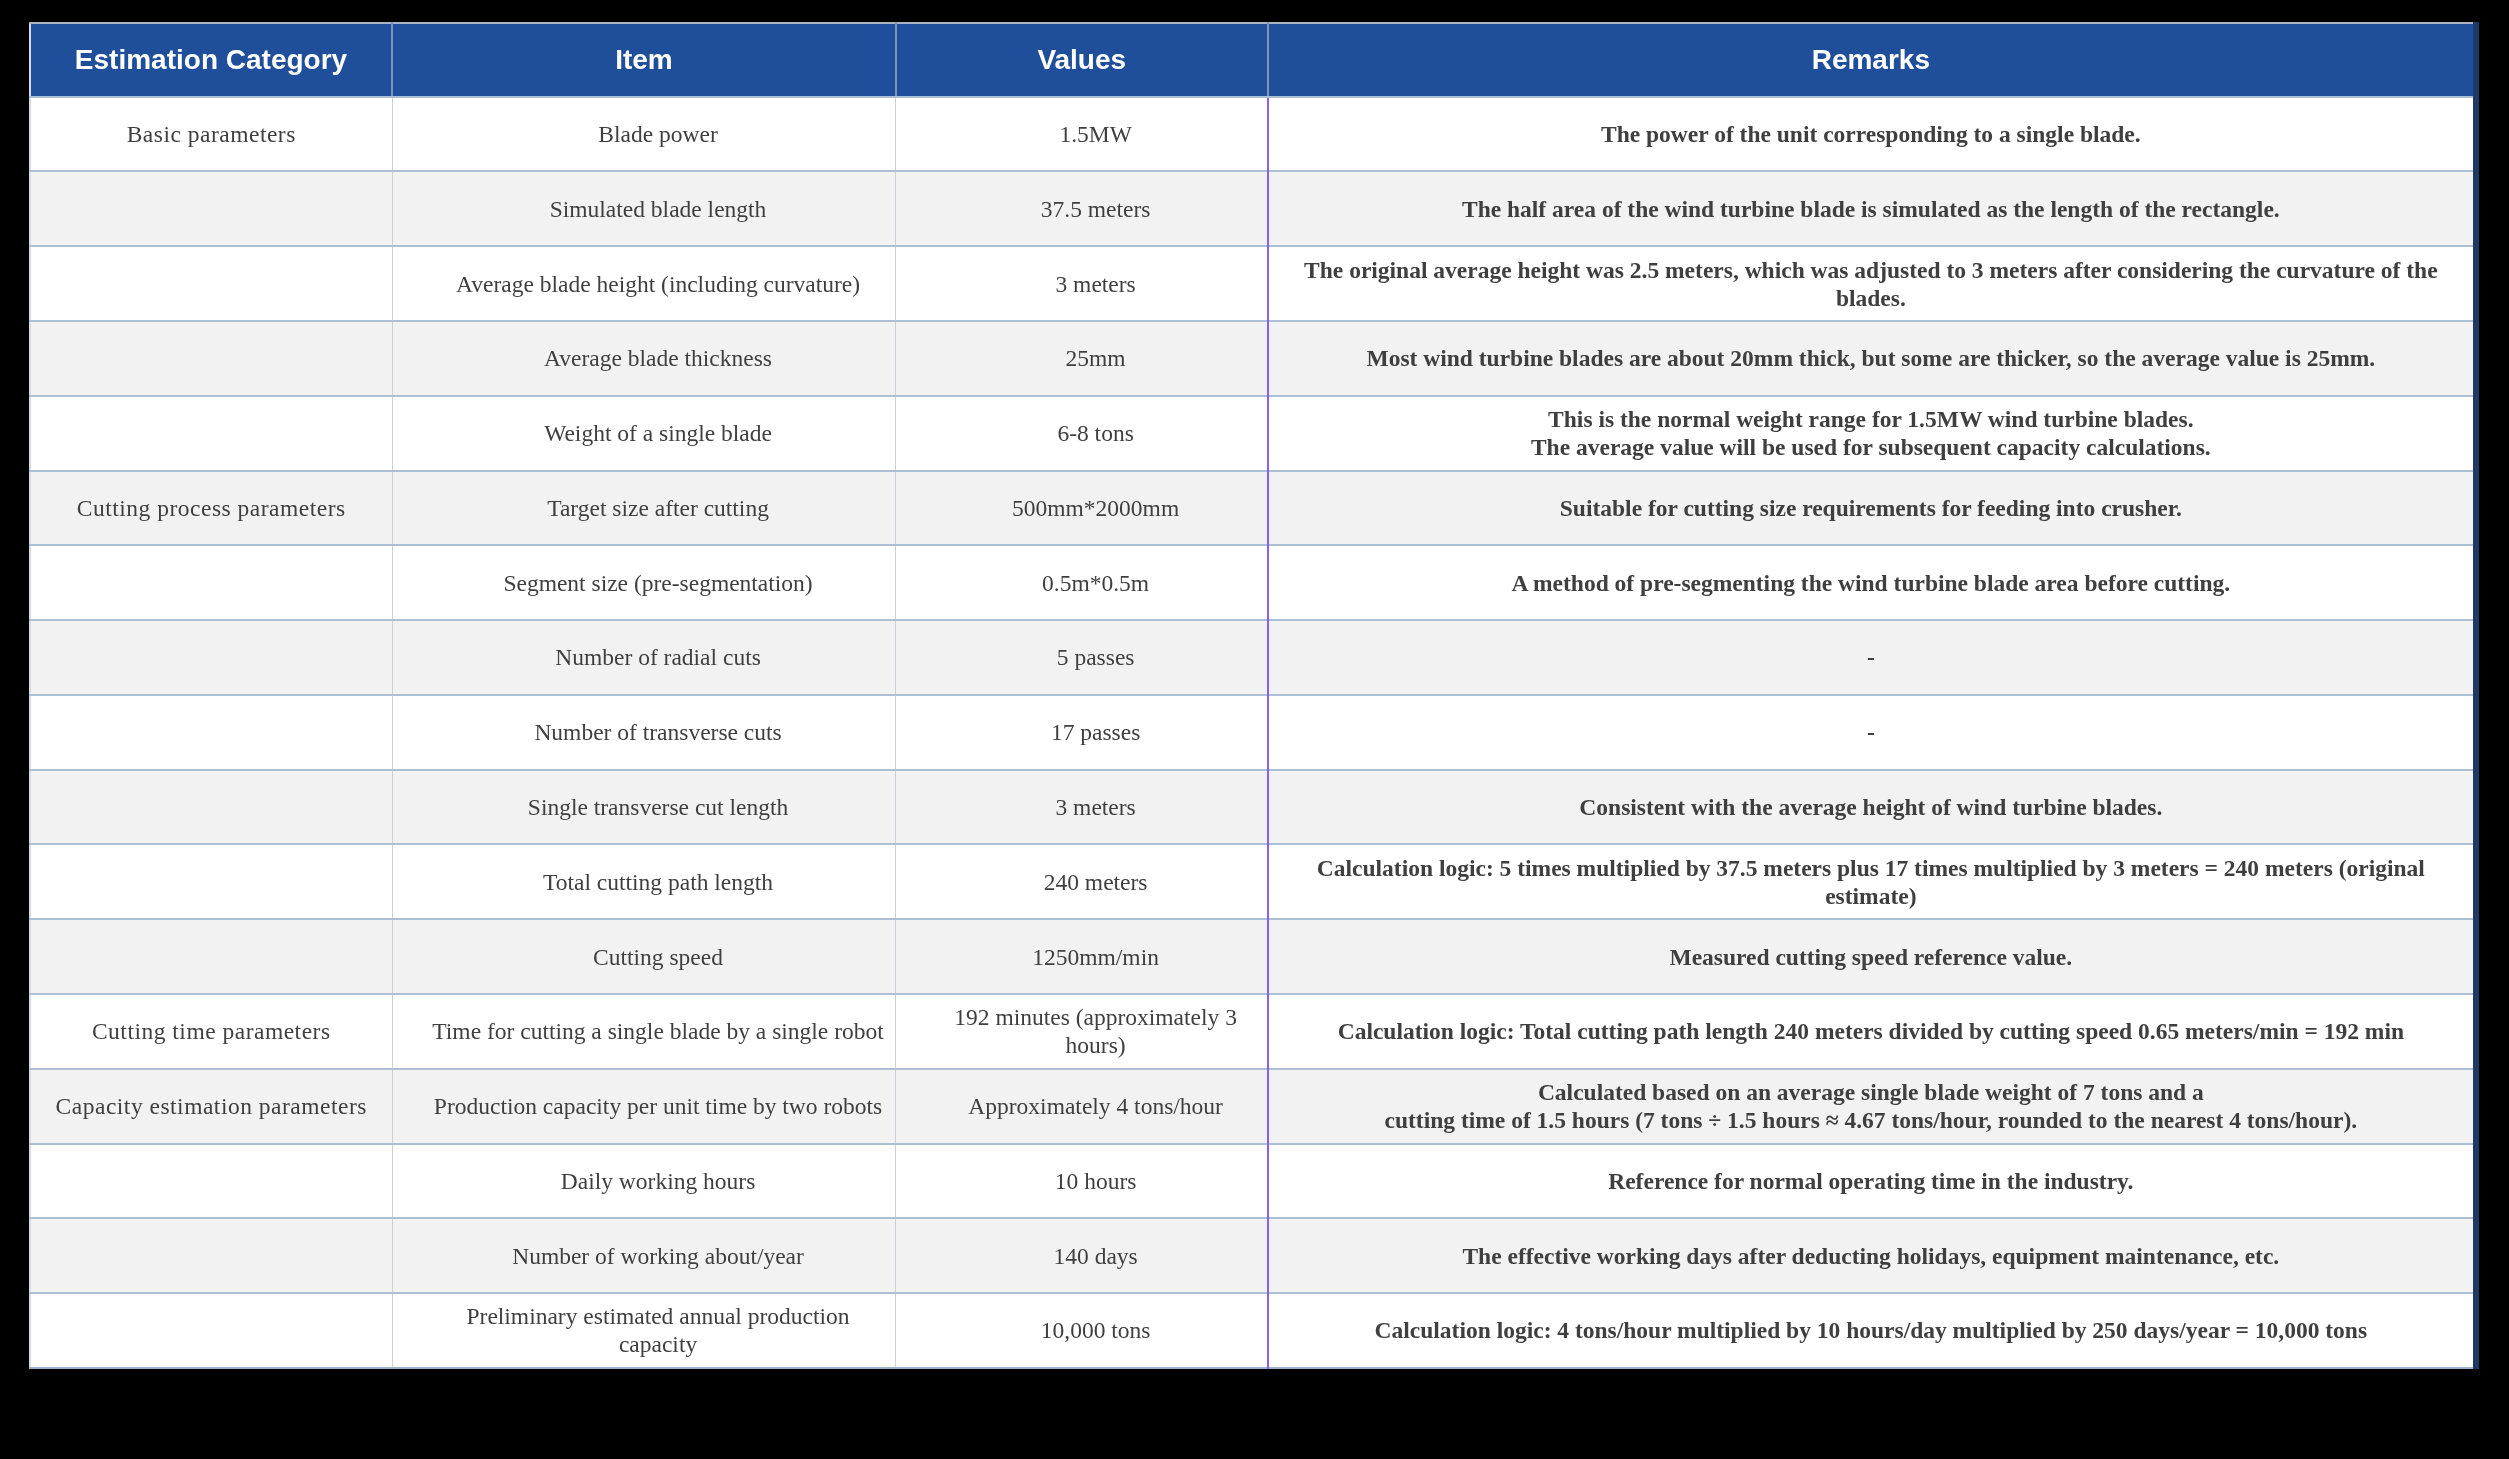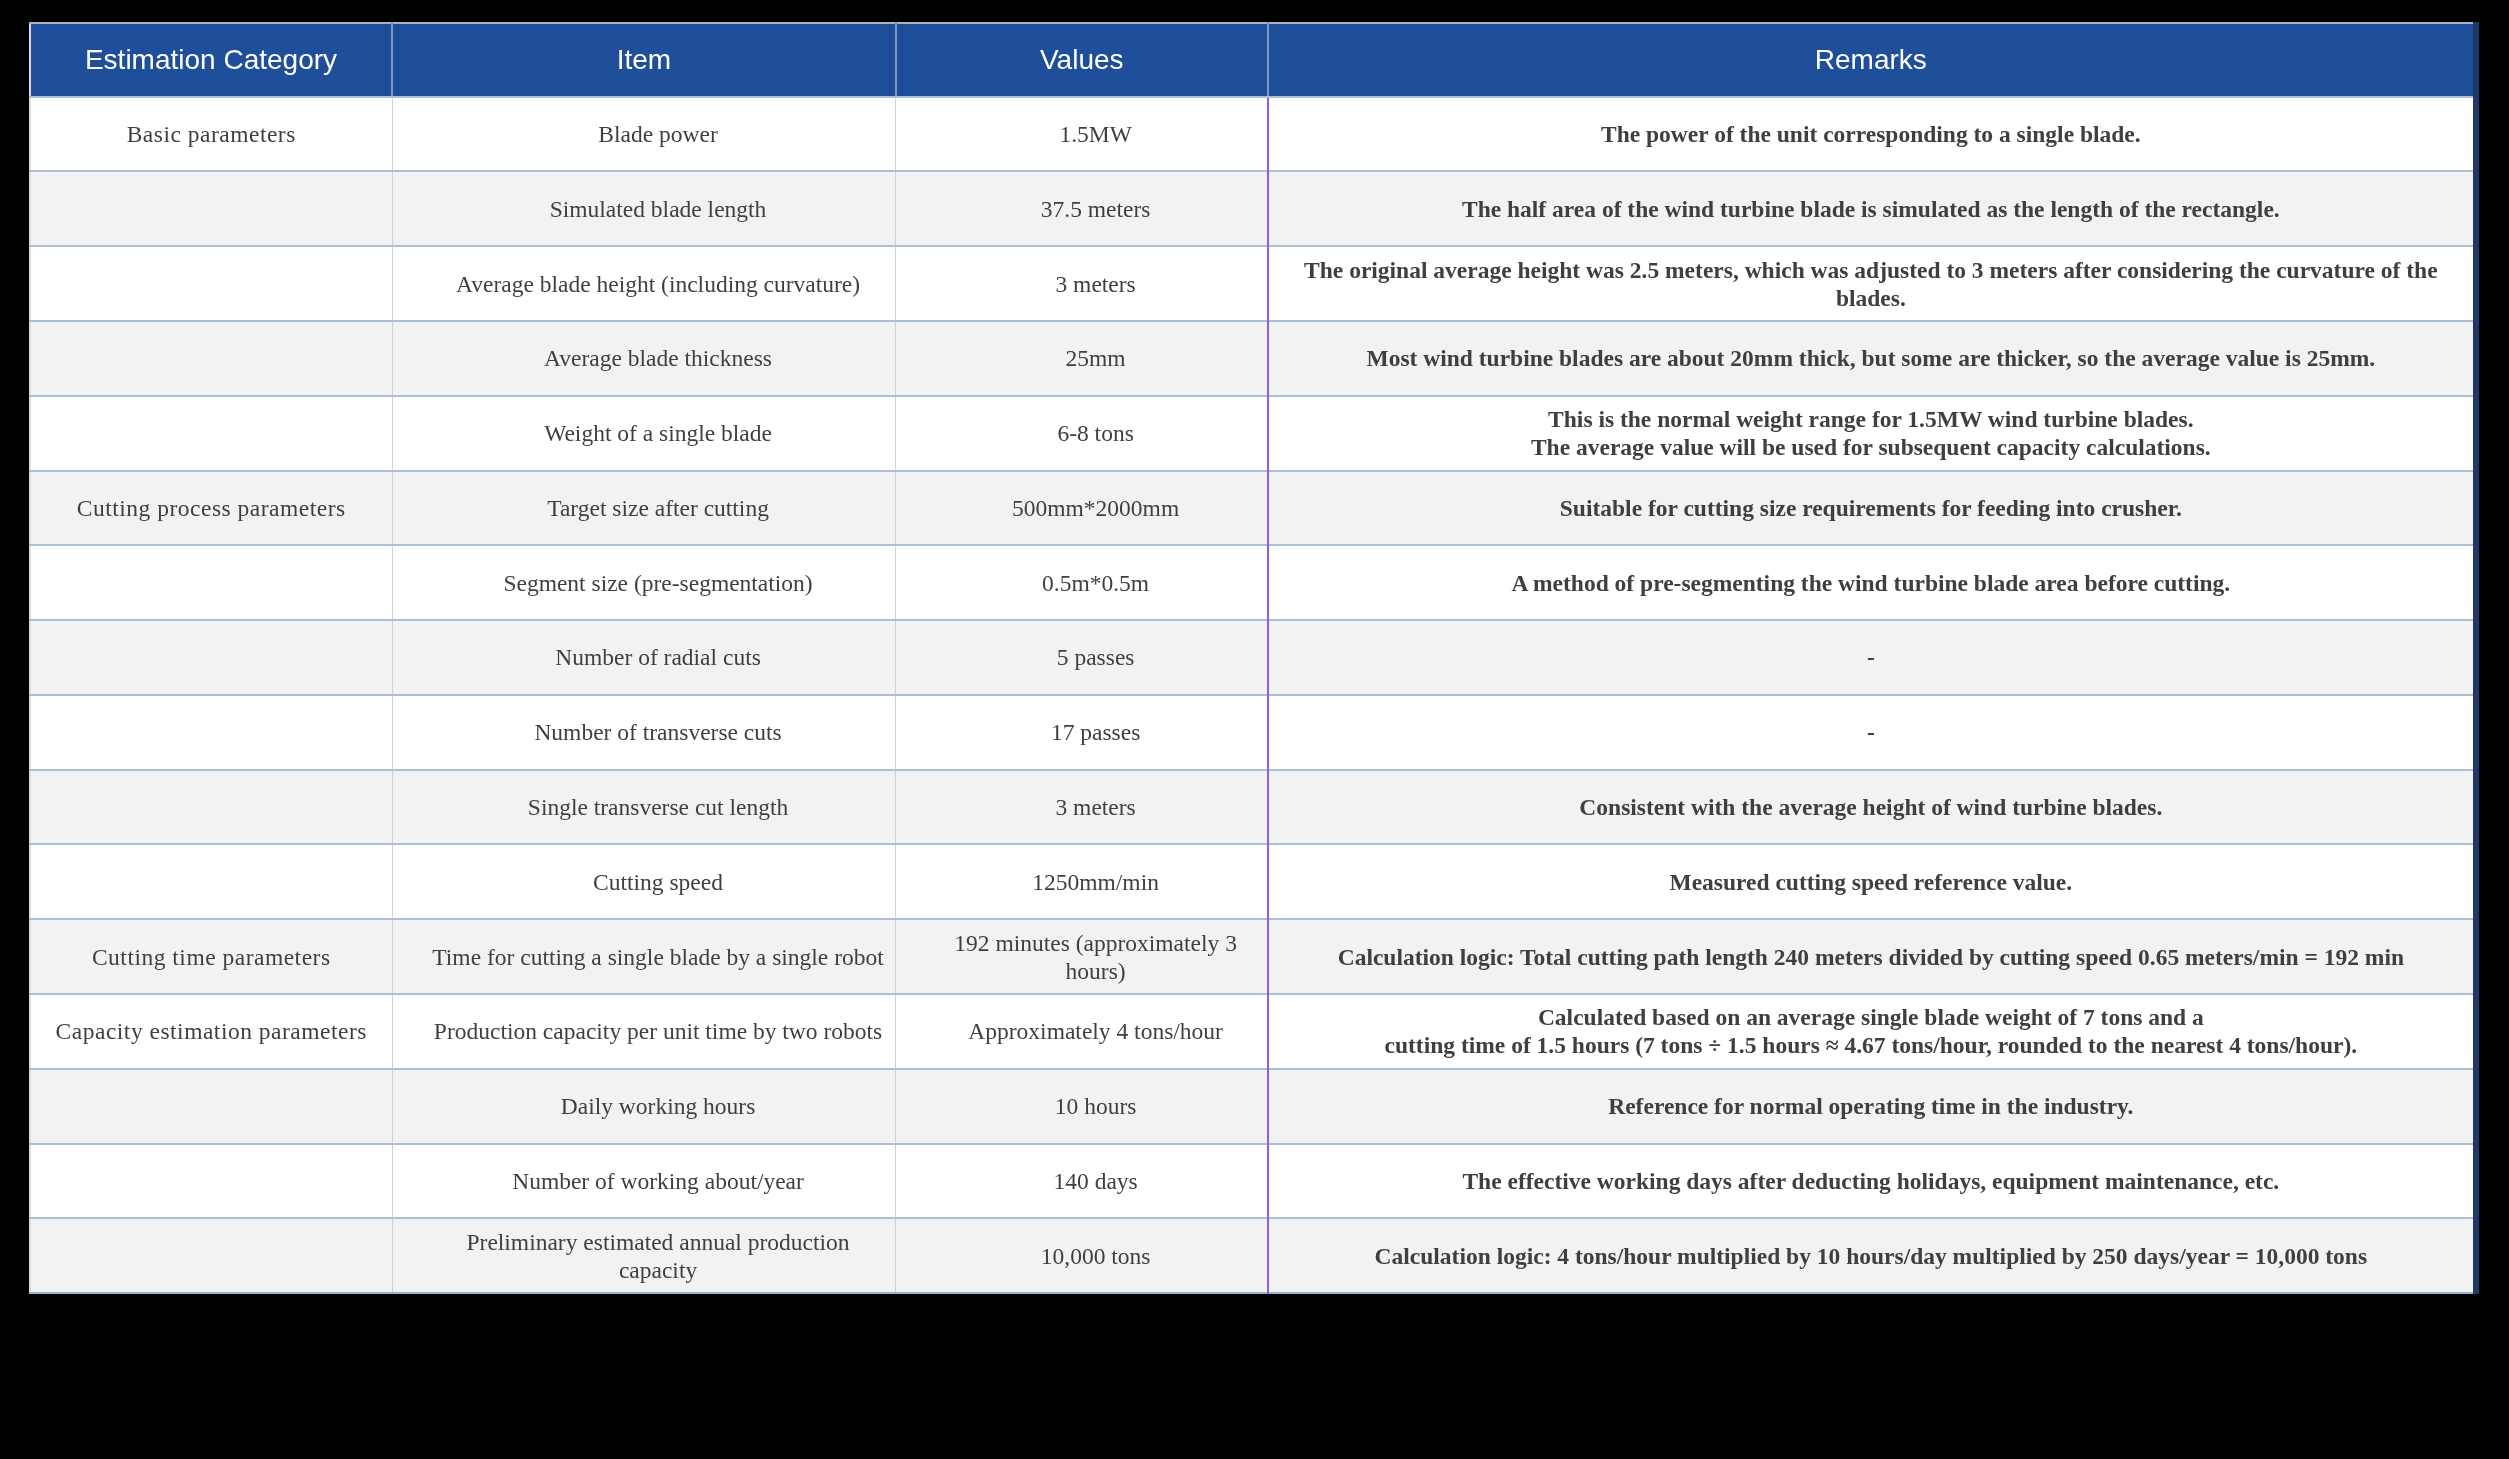--- a/index.html
+++ b/index.html
@@ -29,21 +29,21 @@
     border-top: 2.9px solid #aab3c0;
     border-left: 2.9px solid #d8dce2;
     border-right: 6.9px solid var(--edge-dark, #1d3a66);
     border-bottom: 2.9px solid #9fb1c8;
   }
   thead th {
     background: var(--header-bg, #1f4e9b);
     color: var(--header-text, #ffffff);
     font-family: "Liberation Sans", sans-serif;
     font-size: 28px;
-    font-weight: 400;
+    font-weight: 700;
     height: 70px;
     vertical-align: middle;
     border-bottom: 2px solid #aebfd3;
   }
   thead th + th {
     border-left: 2px solid #7d96bf;
   }
   tbody td {
     height: 65px;
     padding: 3.9px 9.8px;
@@ -147,20 +147,26 @@
     <td class="rem">-</td>
   </tr>
           <tr>
     <td class="cat"></td>
     <td class="item">Single transverse cut length</td>
     <td class="val">3 meters</td>
     <td class="rem">Consistent with the average height of wind turbine blades.</td>
   </tr>
           <tr>
     <td class="cat"></td>
+    <td class="item">Total cutting path length</td>
+    <td class="val">240 meters</td>
+    <td class="rem">Calculation logic: 5 times multiplied by 37.5 meters plus 17 times multiplied by 3 meters = 240 meters (original estimate)</td>
+  </tr>
+          <tr>
+    <td class="cat"></td>
     <td class="item">Cutting speed</td>
     <td class="val">1250mm/min</td>
     <td class="rem">Measured cutting speed reference value.</td>
   </tr>
           <tr>
     <td class="cat">Cutting time parameters</td>
     <td class="item">Time for cutting a single blade by a single robot</td>
     <td class="val">192 minutes (approximately 3 hours)</td>
     <td class="rem">Calculation logic: Total cutting path length 240 meters divided by cutting speed 0.65 meters/min = 192 min</td>
   </tr>

